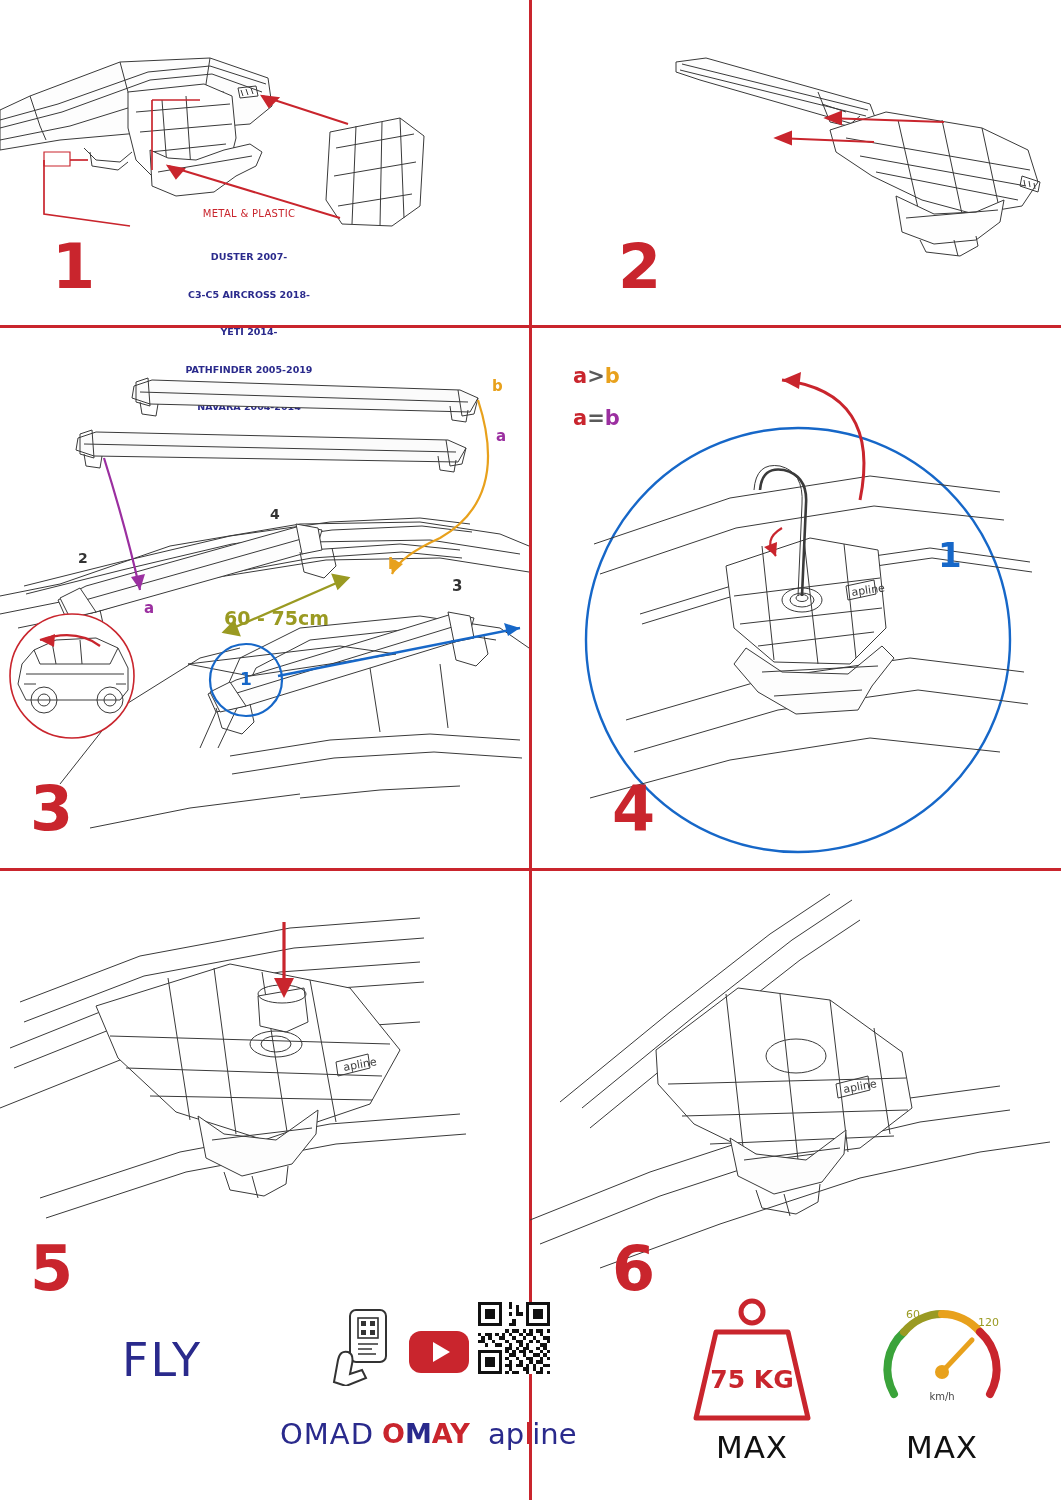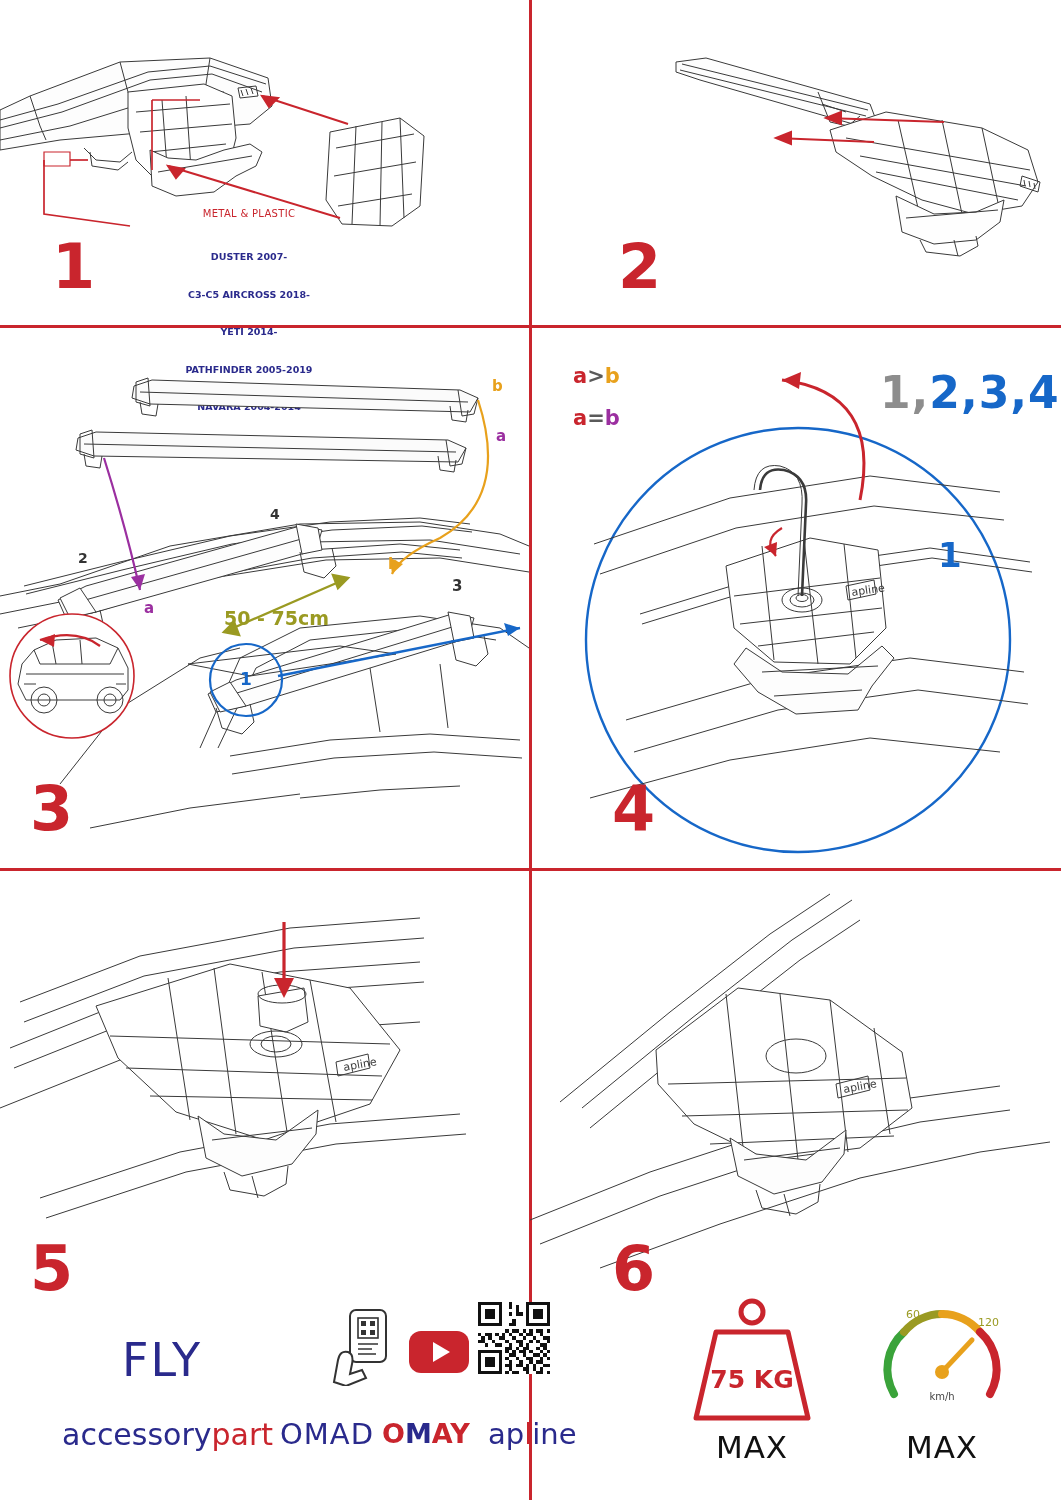--- a/index.html
+++ b/index.html
@@ -370,21 +370,21 @@
   <div class="lbl ab-line" style="left:573px; top:406px;"><span class="ab-a">a</span><span class="ab-gt">=</span><span class="ab-b2">b</span></div>
 
   <div class="lbl mark-b" style="left:492px; top:378px;">b</div>
   <div class="lbl mark-b" style="left:496px; top:428px; color:#9b2fa0;">a</div>
   <div class="lbl mark-a" style="left:144px; top:600px;">a</div>
   <div class="lbl mark-b" style="left:388px; top:556px;">b</div>
   <div class="lbl mark-num-dark" style="left:78px; top:550px;">2</div>
   <div class="lbl mark-num-dark" style="left:270px; top:506px;">4</div>
   <div class="lbl mark-num-blue" style="left:452px; top:578px; color:#333;">3</div>
   <div class="lbl mark-num-blue" style="left:240px; top:670px; font-size:17px;">1</div>
-  <div class="lbl dim-text" style="left:224px; top:608px;">50 - 75cm</div>
+  <div class="lbl dim-text" style="left:224px; top:608px;">60 - 75cm</div>
   <div class="step-num" style="left:30px; top:778px; font-size:62px;">3</div>
 
   <svg class="svgwrap" width="531" height="540" viewBox="0 0 531 540" style="left:530px; top:328px;">
 
     <circle cx="268" cy="312" r="212" fill="#ffffff" stroke="#1667c8" stroke-width="2.4"></circle>
     <g fill="none" stroke="#3a3a3a" stroke-width="1" stroke-linejoin="round" clip-path="none">
 
       <path d="M64 216 L200 170 L340 148 L470 164"></path>
       <path d="M70 246 L206 200 L344 178 L474 192"></path>
       <path d="M96 392 L240 350 L380 330 L494 344"></path>
@@ -429,21 +429,20 @@
       </g>
 
     <g fill="none" stroke="#c9252d" stroke-width="3">
       <path d="M330 172 Q352 64 252 52"></path>
     </g>
     <g fill="#c9252d" stroke="none">
         <path d="M252 52 l19 -8 l-2 17 Z"></path>
       </g>
   </svg>
 
-  <div class="lbl seq-1234" style="left:880px; top:368px;"><span class="seq-g">1,</span><span class="seq-b">2,3,4</span></div>
   <div class="lbl circled-1" style="left:938px; top:536px;">1</div>
   <div class="step-num" style="left:612px; top:778px; font-size:62px;">4</div>
 
   <svg class="svgwrap" width="529" height="400" viewBox="0 0 529 400" style="top:872px;">
     <g fill="none" stroke="#3a3a3a" stroke-width="1" stroke-linejoin="round">
       <path d="M20 130 L140 84 L290 56 L420 46"></path>
       <path d="M24 150 L144 104 L294 76 L424 66"></path>
       <path d="M10 176 L130 128 L280 100 L420 90"></path>
       <path d="M14 196 L134 148 L284 120 L424 110"></path>
       <path d="M0 236 L120 188 L270 160 L420 150"></path>
@@ -622,21 +621,20 @@
       <rect x="16" y="19" width="1" height="1"></rect>
         <rect x="18" y="19" width="1" height="1"></rect>
       <rect x="8" y="20" width="1" height="1"></rect>
         <rect x="10" y="20" width="2" height="1"></rect>
       <rect x="14" y="20" width="1" height="1"></rect>
         <rect x="17" y="20" width="2" height="1"></rect>
       <rect x="20" y="20" width="1" height="1"></rect>
     </g>
   </svg>
 
-  <div class="lbl brand-accessory" style="left:62px; top:1418px;"><span class="p1">accessory</span><span class="p2">part</span></div>
   <div class="lbl brand-omad" style="left:280px; top:1418px;">OMAD</div>
   <div class="lbl brand-omay" style="left:382px; top:1418px;"><span>O</span><span class="mid">M</span><span>AY</span></div>
   <div class="lbl brand-apline" style="left:488px; top:1418px;"><span>ap</span><span class="red">l</span><span>ine</span></div>
 
   <svg class="ph" style="left:686px; top:1296px;" width="132" height="130" viewBox="0 0 132 130">
     <circle cx="66" cy="16" r="11" fill="none" stroke="#c9252d" stroke-width="5"></circle>
     <path d="M30 36 L102 36 L122 122 L10 122 Z" fill="none" stroke="#c9252d" stroke-width="5" stroke-linejoin="round"></path>
     <text class="kg-text" x="66" y="92" text-anchor="middle">75 KG</text>
   </svg>
   <div class="lbl max-label" style="left:686px; top:1430px; width:132px; text-align:center;">MAX</div>

